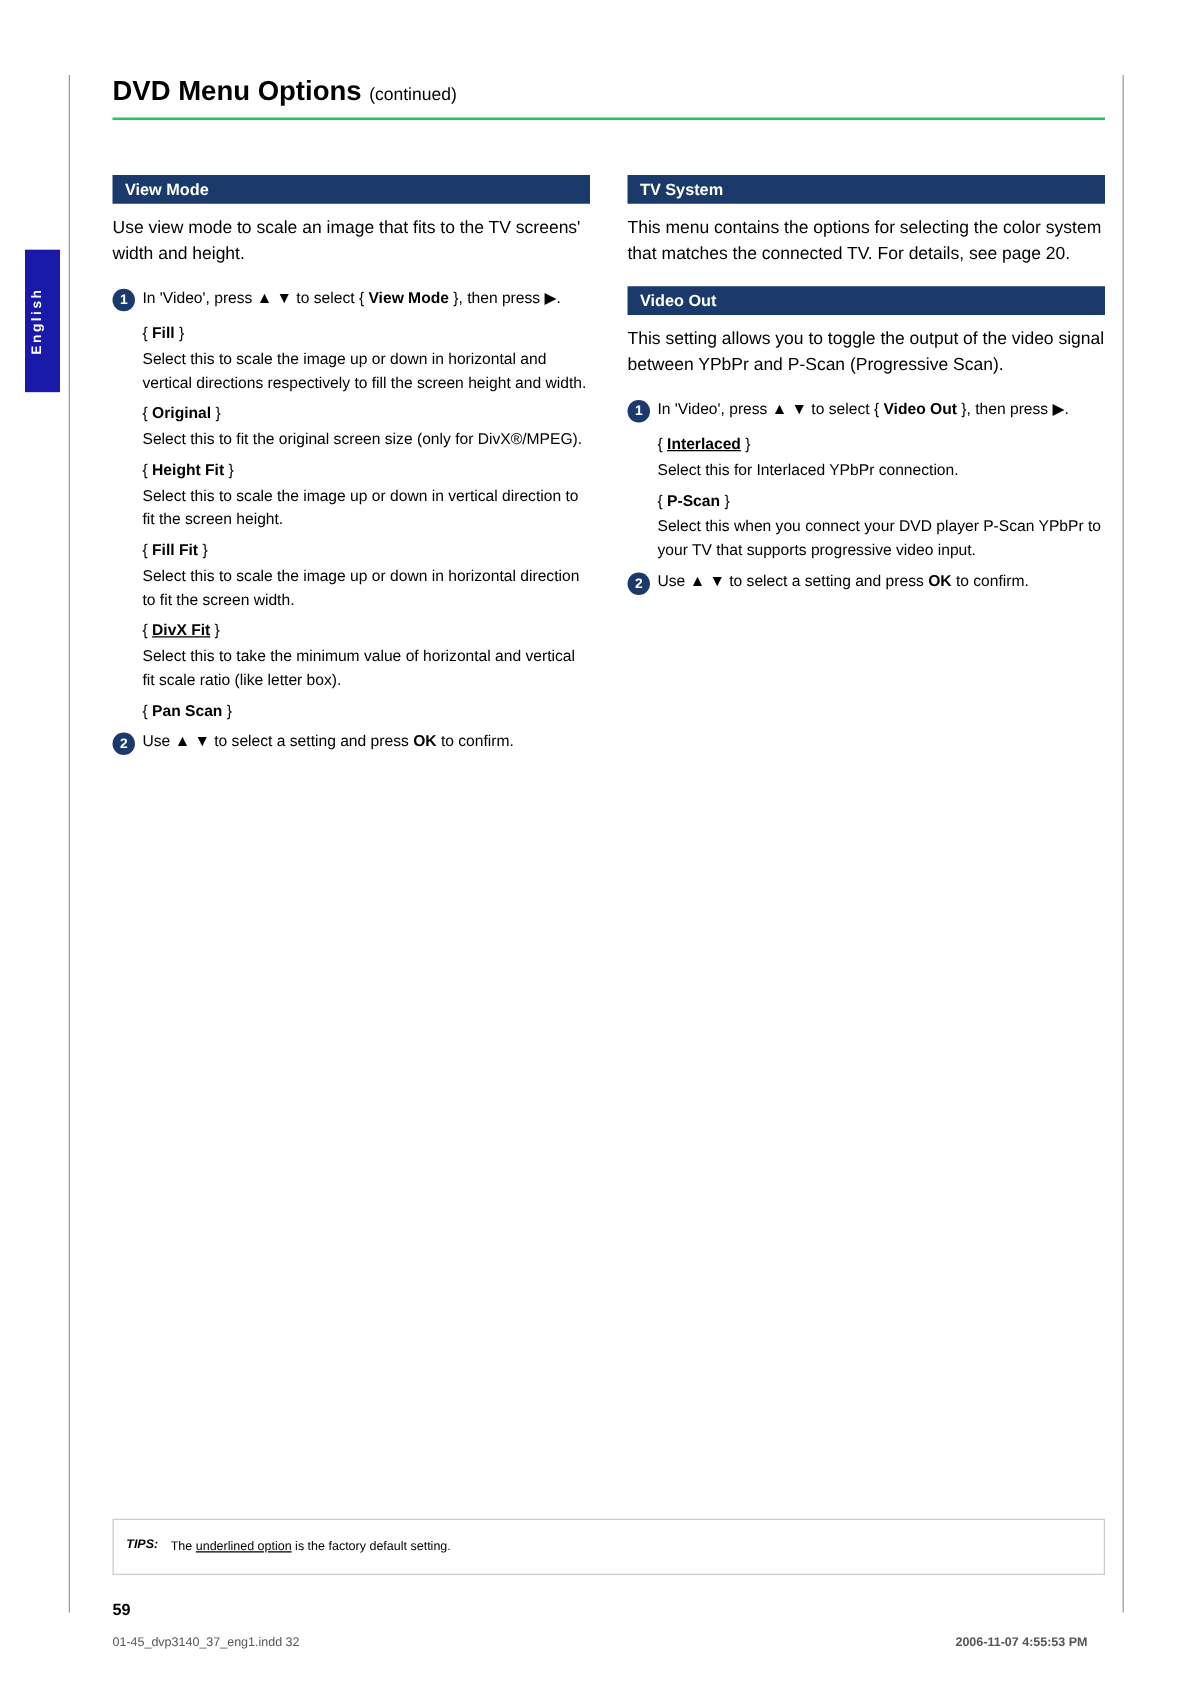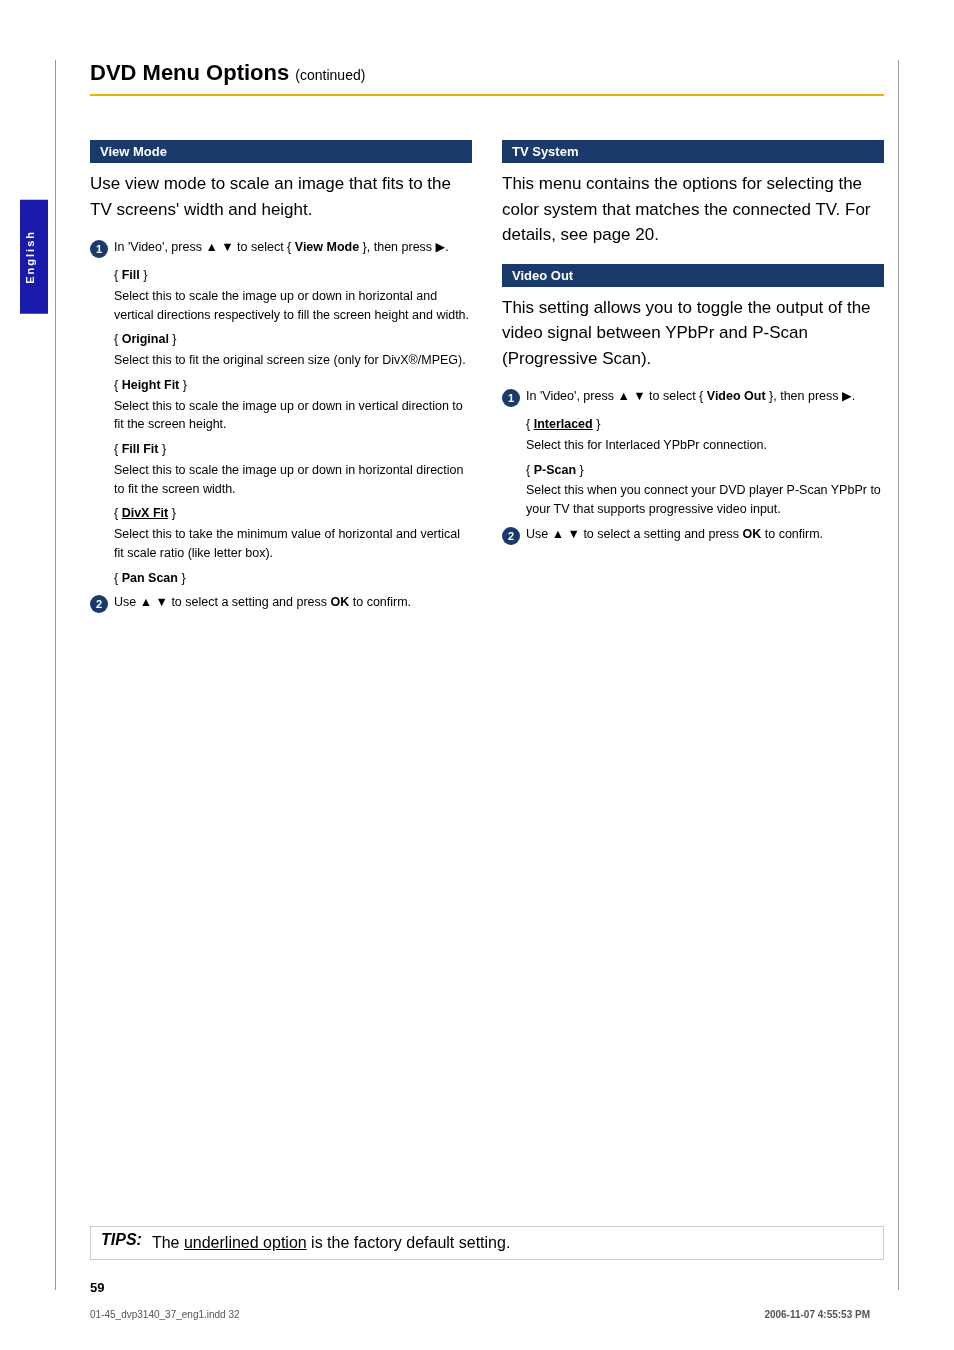--- a/index.html
+++ b/index.html
@@ -49,21 +49,21 @@
       right: 55px;
       top: 60px;
       bottom: 60px;
       width: 1px;
       background: #999;
     }
     
     .page-title {
       font-size: 22px;
       font-weight: bold;
-      border-bottom: 2px solid #eab308;
+      border-bottom: 2px solid #22c55e;
       padding-bottom: 8px;
       margin-bottom: 18px;
       margin-left: 0;
     }
     .page-title .continued {
       font-size: 14px;
       font-weight: normal;
     }
     
     .two-col {
@@ -82,21 +82,21 @@
     .section-header {
       background: #1a3a6b;
       color: #fff;
       font-weight: bold;
       font-size: 13px;
       padding: 4px 10px;
       margin-bottom: 8px;
     }
     
     .section-body {
-      font-size: 17px;
+      font-size: 14px;
       line-height: 1.5;
       margin-bottom: 16px;
     }
     
     .step {
       display: flex;
       align-items: flex-start;
       gap: 6px;
       margin-bottom: 8px;
       font-size: 12.5px;
@@ -133,22 +133,22 @@
     }
     b { font-weight: bold; }
     u { text-decoration: underline; }
     
     .tips-box {
       position: absolute;
       bottom: 90px;
       left: 90px;
       right: 70px;
       border: 1px solid #ccc;
-      padding: 4px 10px;
-      font-size: 16px;
+      padding: 14px 10px;
+      font-size: 10px;
       display: flex;
       gap: 10px;
     }
     .tips-label {
       font-weight: bold;
       font-style: italic;
       white-space: nowrap;
     }
     .tips-text {
       line-height: 1.5;

